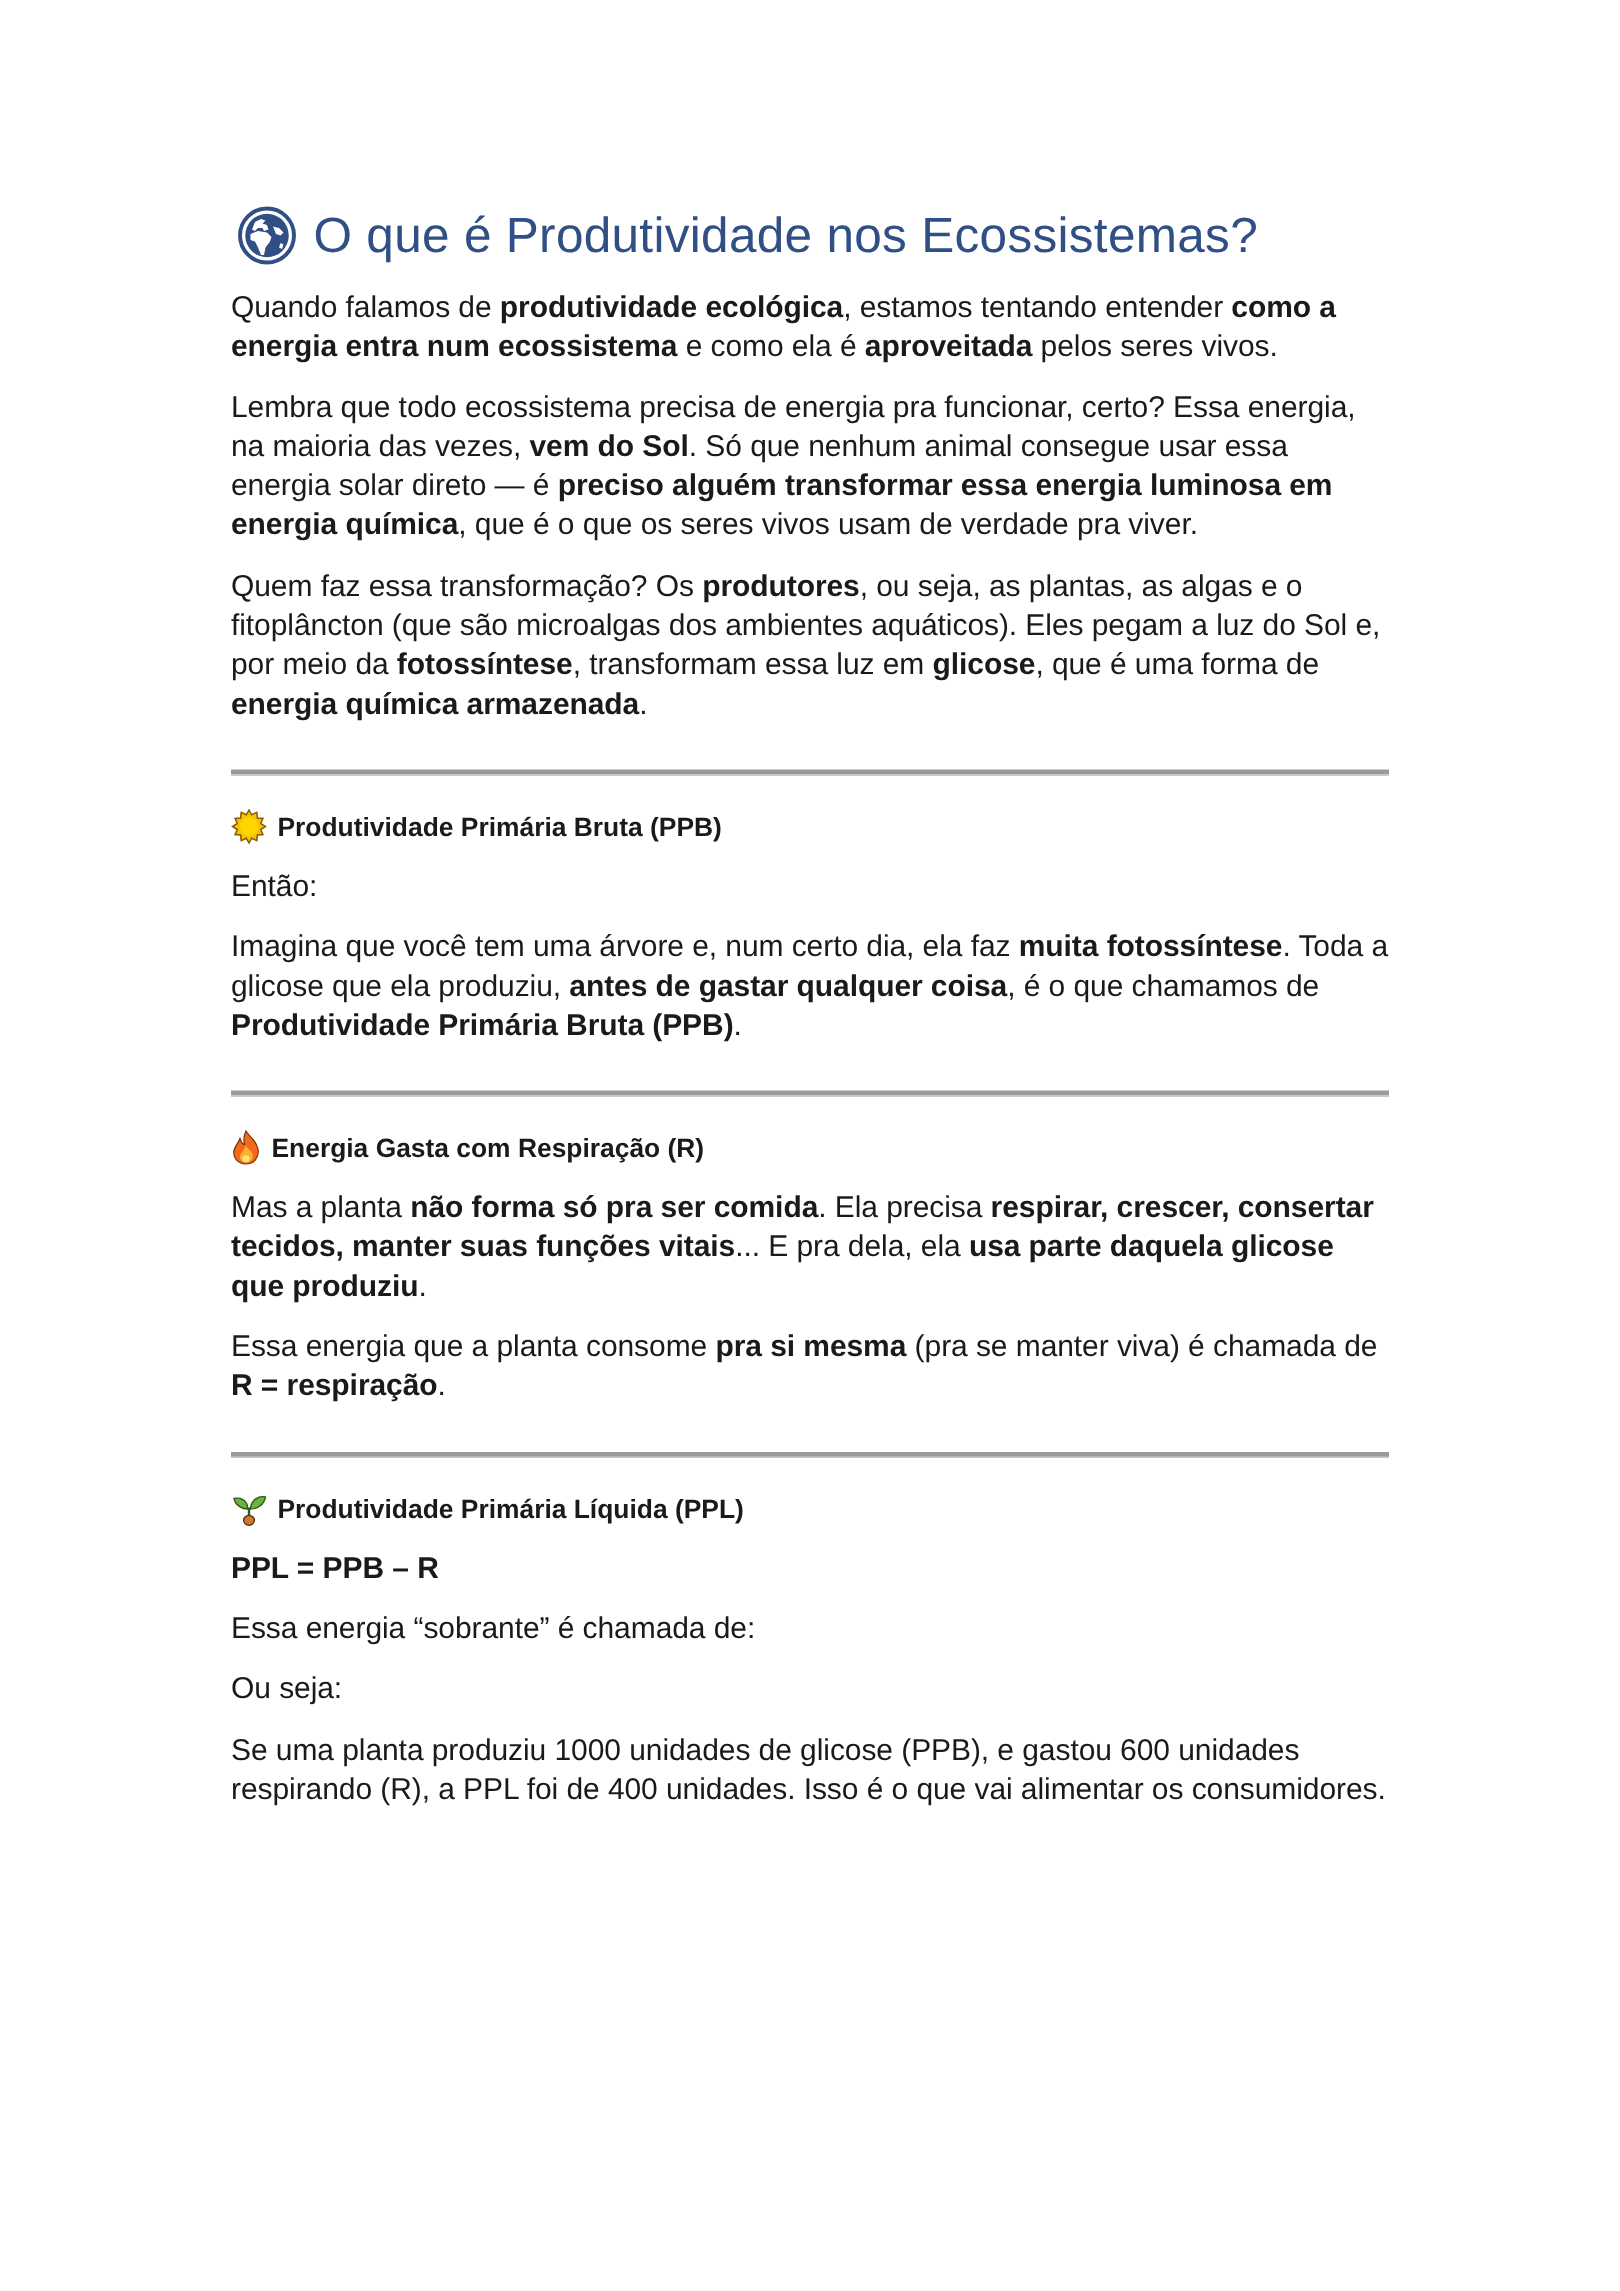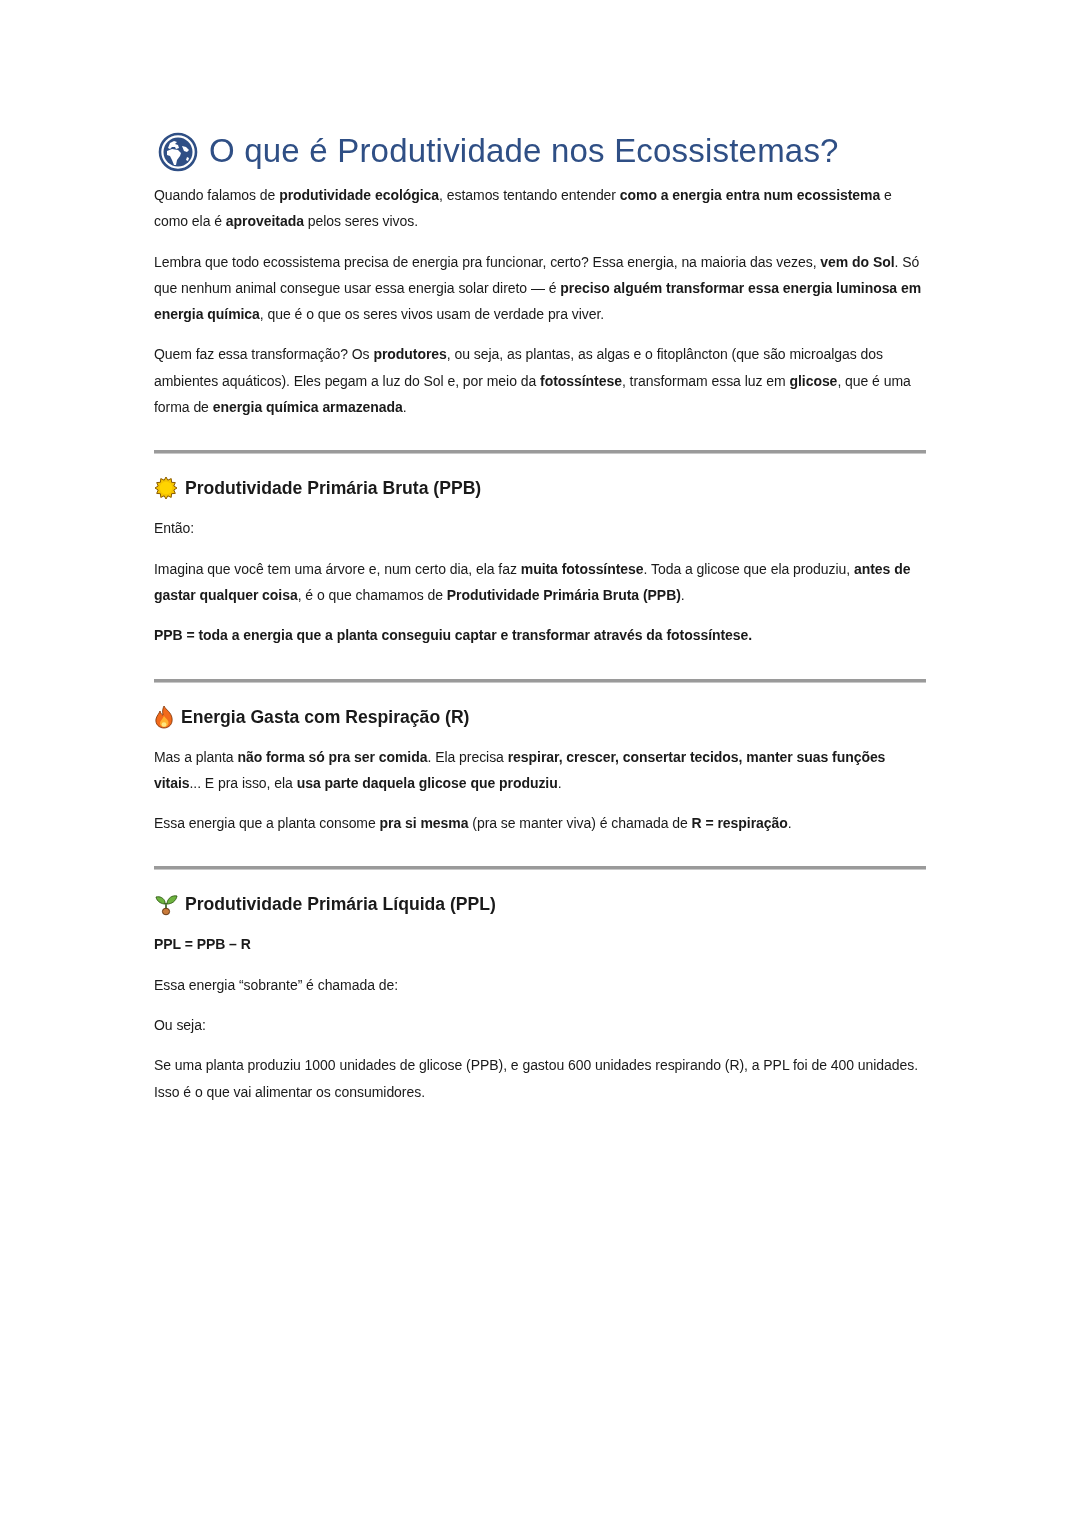--- a/index.html
+++ b/index.html
@@ -16,41 +16,41 @@
       color: #1a1a1a;
     }
     .page {
       position: absolute;
       left: 154px;
       top: 132px;
       width: 772px;
     }
     .title-row {
       display: flex;
-      align-items: flex-start;
+      align-items: center;
       height: 50px;
-      margin-bottom: 0;
+      margin-bottom: 10px;
     }
     .globe-icon {
       width: 40px;
       height: 40px;
       margin-left: 4px;
       margin-right: 11px;
       flex: 0 0 auto;
     }
     .title {
       font-size: 33px;
       font-weight: 400;
       color: #2F4F85;
       letter-spacing: 0.2px;
       white-space: nowrap;
     }
     p {
       margin: 0 0 14px 0;
-      font-size: 14px;
+      font-size: 20px;
       line-height: 26.3px;
       letter-spacing: -0.05px;
     }
     b { font-weight: 700; }
     .divider {
       height: 3px;
       background: #9a9a9a;
       border-bottom: 1px solid #c8c8c8;
       margin: 30px 0 21px 0;
     }
@@ -96,35 +96,34 @@
   <div class="section">
     <div class="section-heading">
       <svg class="sec-icon" viewBox="0 0 24 24">
         <polygon fill="#F5C400" stroke="#8a5a00" stroke-width="1" points="12,1 13.8,4.2 17.2,2.6 17.6,6.3 21.3,6.6 19.8,10 23,12 19.8,14 21.3,17.4 17.6,17.7 17.2,21.4 13.8,19.8 12,23 10.2,19.8 6.8,21.4 6.4,17.7 2.7,17.4 4.2,14 1,12 4.2,10 2.7,6.6 6.4,6.3 6.8,2.6 10.2,4.2"></polygon>
         <circle cx="12" cy="12" r="6.2" fill="#FFD400"></circle>
       </svg>
       <span>Produtividade Primária Bruta (PPB)</span>
     </div>
     <p><span>Então:</span></p>
     <p><span>Imagina que você tem uma árvore e, num certo dia, ela faz </span><b>muita fotossíntese</b><span>. Toda a glicose que ela produziu, </span><b>antes de gastar qualquer coisa</b><span>, é o que chamamos de </span><b>Produtividade Primária Bruta (PPB)</b><span>.</span></p>
-    <p><b>PPB = toda a energia que a planta conseguiu captar e transformar através da fotossíntese.</b></p>
   </div>
 
   <div class="divider"></div>
 
   <div class="section">
     <div class="section-heading">
       <svg class="sec-icon fire" viewBox="0 0 20 24">
         <path d="M10 1 C12 5 17 7 18 13 C19 19 15 23 10 23 C5 23 1 19 2 14 C3 10 5 9 6 6 C7 9 8 10 9 10 C8 6 9 3 10 1 Z" fill="#F26A1B" stroke="#7a2e00" stroke-width="0.8"></path>
         <path d="M10 11 C12 14 15 15 14.5 18.5 C14 21 12 22 10 22 C8 22 6 20.5 6 18.5 C6 16 8 15 10 11 Z" fill="#FFB02E"></path>
         <ellipse cx="10" cy="19.5" rx="2.4" ry="2.2" fill="#FFE680"></ellipse>
       </svg>
       <span>Energia Gasta com Respiração (R)</span>
     </div>
-    <p><span>Mas a planta </span><b>não forma só pra ser comida</b><span>. Ela precisa </span><b>respirar, crescer, consertar tecidos, manter suas funções vitais</b><span>... E pra isso, ela </span><b>usa parte daquela glicose que produziu</b><span>.</span></p>
+    <p><span>Mas a planta </span><b>não forma só pra ser comida</b><span>. Ela precisa </span><b>respirar, crescer, consertar tecidos, manter suas funções vitais</b><span>... E pra dela, ela </span><b>usa parte daquela glicose que produziu</b><span>.</span></p>
     <p><span>Essa energia que a planta consome </span><b>pra si mesma</b><span> (pra se manter viva) é chamada de </span><b>R = respiração</b><span>.</span></p>
   </div>
 
   <div class="divider"></div>
 
   <div class="section">
     <div class="section-heading">
       <svg class="sec-icon" viewBox="0 0 24 24">
         <path d="M11 12 C8 12 3 10 2 5 C6 4 10 6 11 10 Z" fill="#6DB33F" stroke="#2f5a13" stroke-width="0.9"></path>
         <path d="M13 11 C14 6 18 3 23 4 C22 9 18 12 13 12 Z" fill="#6DB33F" stroke="#2f5a13" stroke-width="0.9"></path>

